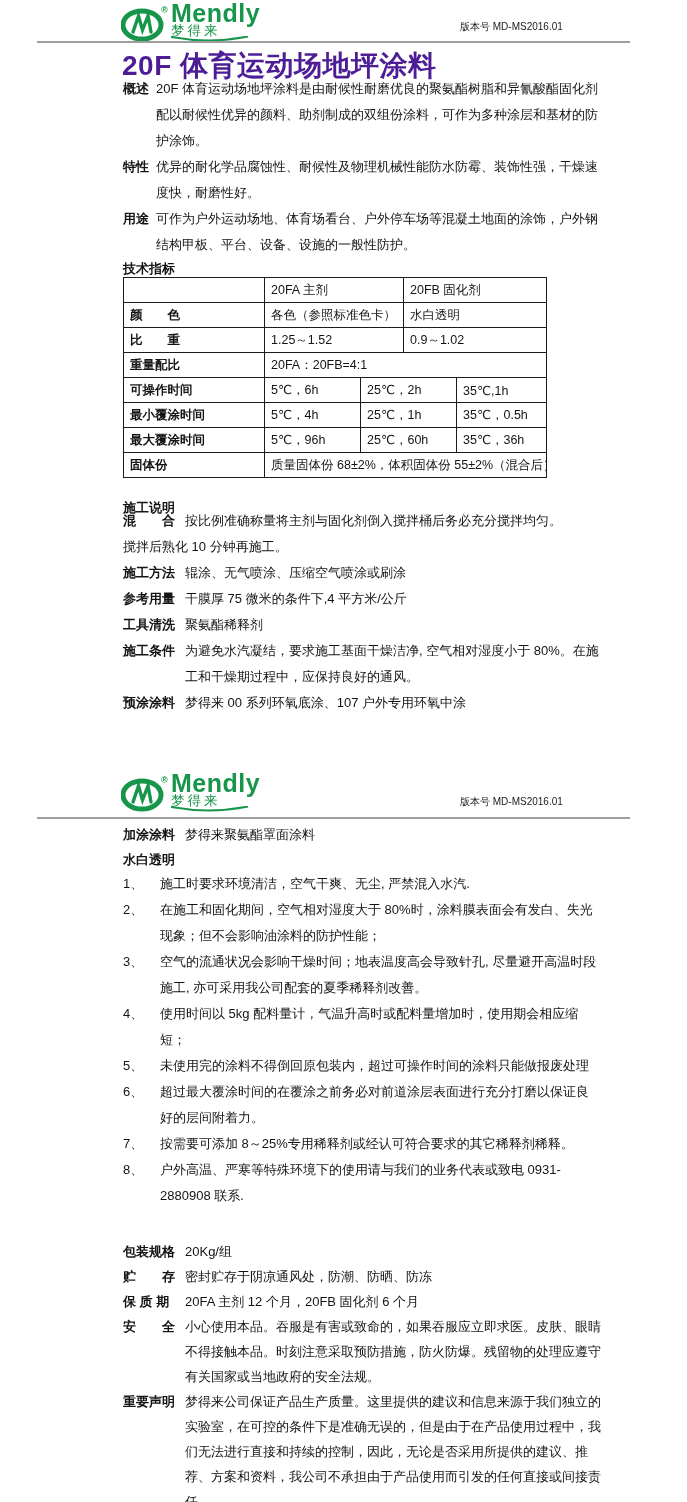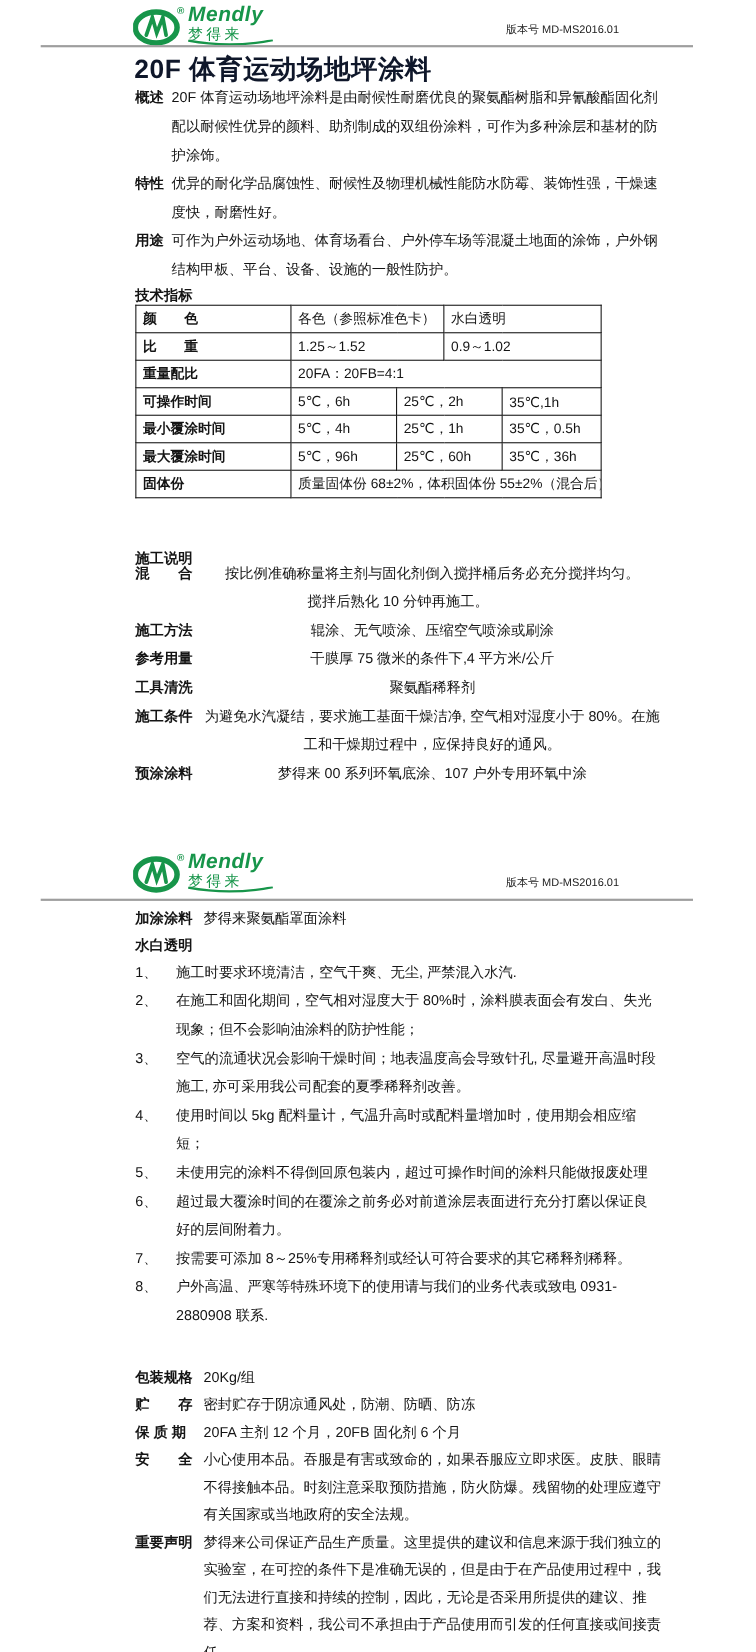--- a/index.html
+++ b/index.html
@@ -13,27 +13,27 @@
     font-size:13px;
   }
   .page { position:absolute; left:0; width:687px; }
   #page1 { top:0; height:765px; }
   #page2 { top:765px; height:737px; }
 
   
   .hdr-logo { position:absolute; left:121px; display:flex; align-items:flex-start; }
   .logo-mark { display:block; }
   .logo-texts { margin-left:2px; margin-top:1px; }
-  .logo-en { color:#17954a; font-weight:bold; font-size:19px; line-height:19px; letter-spacing:0.5px;font-style:italic; }
+  .logo-en { color:#17954a; font-weight:bold; font-size:25px; line-height:19px; letter-spacing:0.5px; }
   .logo-zh { color:#17954a; font-weight:normal; font-size:13.5px; line-height:15px; letter-spacing:3px; }
   .logo-swoosh { display:block; margin-top:-2px; }
   .version { position:absolute; left:460px; font-size:10px; color:#1a1a1a; }
   .rule { position:absolute; left:37px; width:593px; height:2px; background:#9e9e9e; }
 
-  .title { position:absolute; left:122px; font-size:24px; font-weight:bold; letter-spacing:0.5px; color:#0f172a; }
+  .title { position:absolute; left:122px; font-size:28px; font-weight:bold; letter-spacing:0.5px; color:#4c1d95; }
 
   .blk { position:absolute; left:123px; width:478px; line-height:26px; }
   .heading { position:absolute; left:123px; font-weight:bold; line-height:26px; }
 
   .sec { position:relative; padding-left:33px; }
   .sec-label { position:absolute; left:0; top:0; font-weight:bold; }
 
   .kv { position:relative; padding-left:62px; }
   .kv-label { position:absolute; left:0; top:0; font-weight:bold; white-space:pre; }
   .kv.flush { padding-left:0; }
@@ -95,20 +95,25 @@
   <table class="tech">
     <colgroup>
       <col style="width:141px">
         <col style="width:96px">
         <col style="width:43px">
         <col style="width:53px">
         <col style="width:90px">
     </colgroup>
     <tbody>
         <tr>
+          <td></td>
+          <td colspan="2">20FA 主剂</td>
+          <td colspan="2">20FB 固化剂</td>
+        </tr>
+        <tr>
           <td class="h">颜　　色</td>
           <td colspan="2">各色（参照标准色卡）</td>
           <td colspan="2">水白透明</td>
         </tr>
         <tr>
           <td class="h">比　　重</td>
           <td colspan="2">1.25～1.52</td>
           <td colspan="2">0.9～1.02</td>
         </tr>
         <tr>
@@ -135,21 +140,21 @@
         </tr>
         <tr>
           <td class="h">固体份</td>
           <td colspan="4">质量固体份 68±2%，体积固体份 55±2%（混合后）</td>
         </tr>
       </tbody>
   </table>
 
   <div class="heading" style="top:495px;">施工说明</div>
 
-  <div class="blk" id="p1-construction" style="top:508px;text-align:center;">
+  <div class="blk" id="p1-construction" style="top:508px;">
 
       <div class="kv">
         <span class="kv-label">混　　合</span>
         <span>按比例准确称量将主剂与固化剂倒入搅拌桶后务必充分搅拌均匀。</span>
       </div>
 
       <div class="kv flush">
         
         <span>搅拌后熟化 10 分钟再施工。</span>
       </div>

